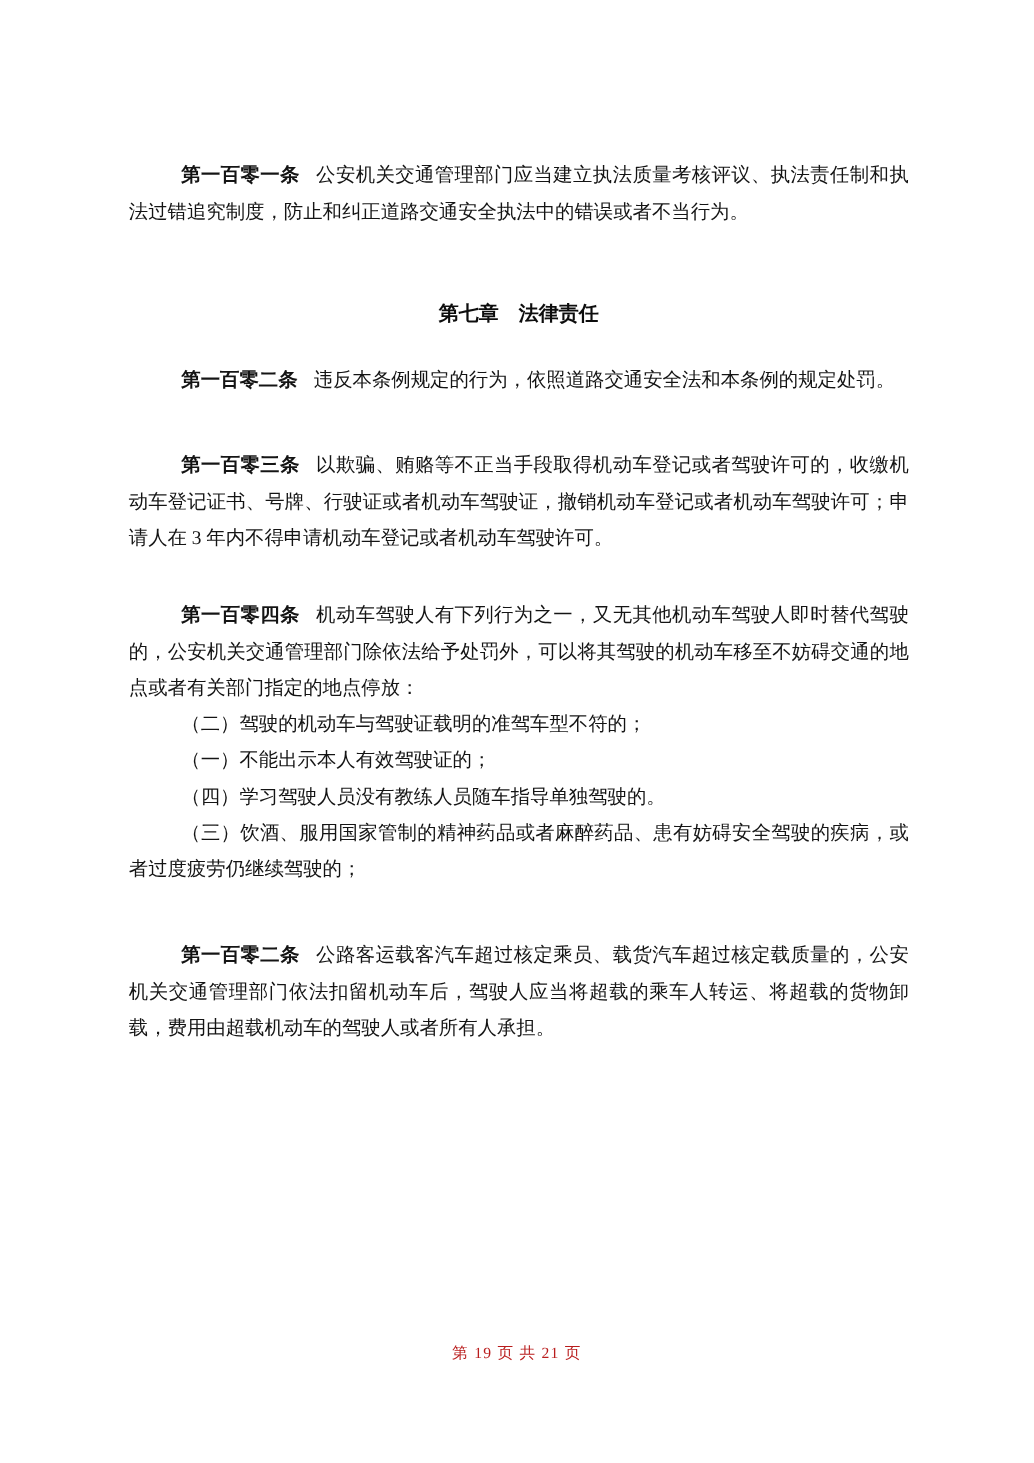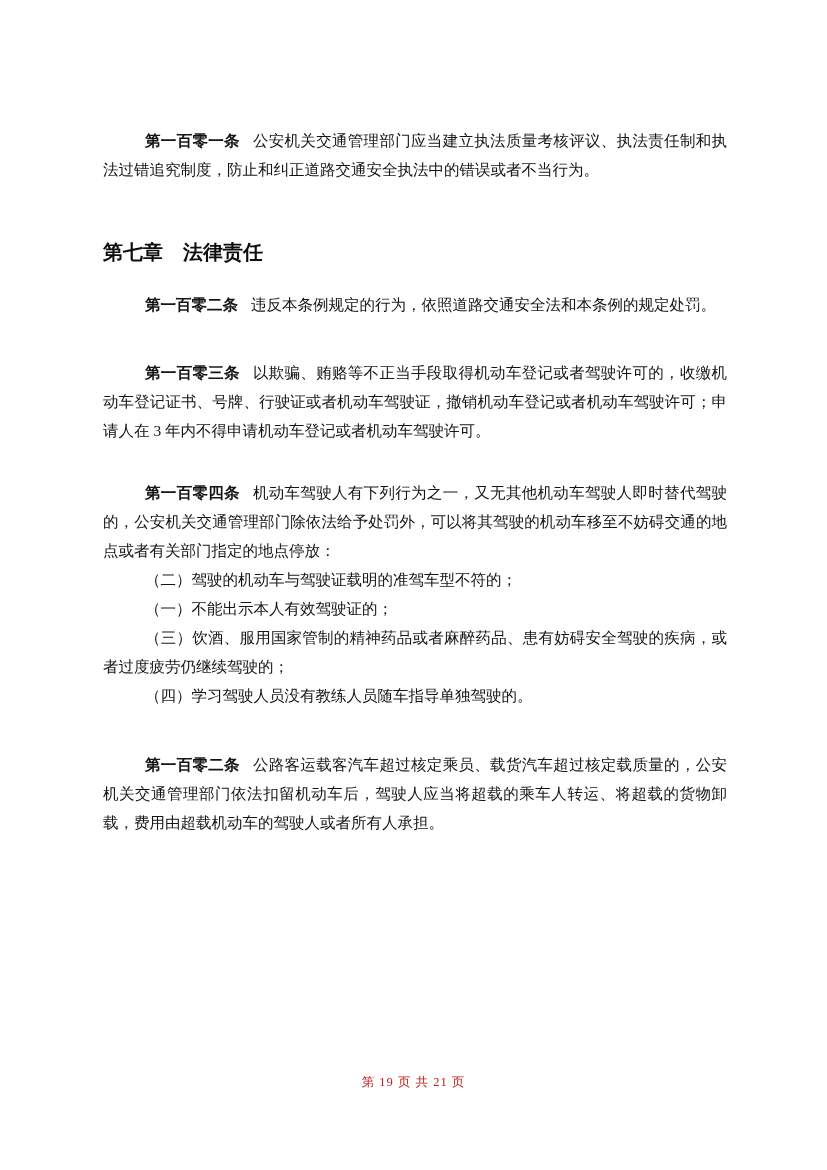--- a/index.html
+++ b/index.html
@@ -30,23 +30,23 @@
     margin: 0;
     word-break: break-all;
   }
   .lead {
     font-weight: bold;
     margin-right: 13px;
   }
   .chapter {
     font-family: Liberation Serif, serif;
     font-weight: bold;
-    font-size: 20px;
+    font-size: 16px;
     line-height: 32px;
-    text-align: left;
+    text-align: center;
     text-indent: 0;
     margin: 0;
     color: #0d0d0d;
   }
   .b1 { margin-top: 126px; }
   .b2 { margin-top: 52px; }
   .b3 { margin-top: 22px; }
   .b4 { margin-top: 39px; }
   .b5 { margin-top: 33px; }
   .b6 { margin-top: 45px; }
@@ -74,22 +74,22 @@
 
     <h1 class="chapter b2">第七章　法律责任</h1>
 
     <p class="para b3"><span class="lead">第一百零二条</span><span>违反本条例规定的行为，依照道路交通安全法和本条例的规定处罚。</span></p>
 
     <p class="para b4"><span class="lead">第一百零三条</span><span>以欺骗、贿赂等不正当手段取得机动车登记或者驾驶许可的，收缴机动车登记证书、号牌、行驶证或者机动车驾驶证，撤销机动车登记或者机动车驾驶许可；申请人在 3 年内不得申请机动车登记或者机动车驾驶许可。</span></p>
 
     <p class="para b5"><span class="lead">第一百零四条</span><span>机动车驾驶人有下列行为之一，又无其他机动车驾驶人即时替代驾驶的，公安机关交通管理部门除依法给予处罚外，可以将其驾驶的机动车移至不妨碍交通的地点或者有关部门指定的地点停放：</span></p>
     <p class="para">（二）驾驶的机动车与驾驶证载明的准驾车型不符的；</p>
     <p class="para">（一）不能出示本人有效驾驶证的；</p>
+    <p class="para">（四）学习驾驶人员没有教练人员随车指导单独驾驶的。</p>
     <p class="para">（三）饮酒、服用国家管制的精神药品或者麻醉药品、患有妨碍安全驾驶的疾病，或者过度疲劳仍继续驾驶的；</p>
-    <p class="para">（四）学习驾驶人员没有教练人员随车指导单独驾驶的。</p>
 
 
     <p class="para b7"><span class="lead">第一百零二条</span><span>公路客运载客汽车超过核定乘员、载货汽车超过核定载质量的，公安机关交通管理部门依法扣留机动车后，驾驶人应当将超载的乘车人转运、将超载的货物卸载，费用由超载机动车的驾驶人或者所有人承担。</span></p>
 
 
   </div>
 
   <div class="footer">第 19 页 共 21 页</div>
 </div>
 

